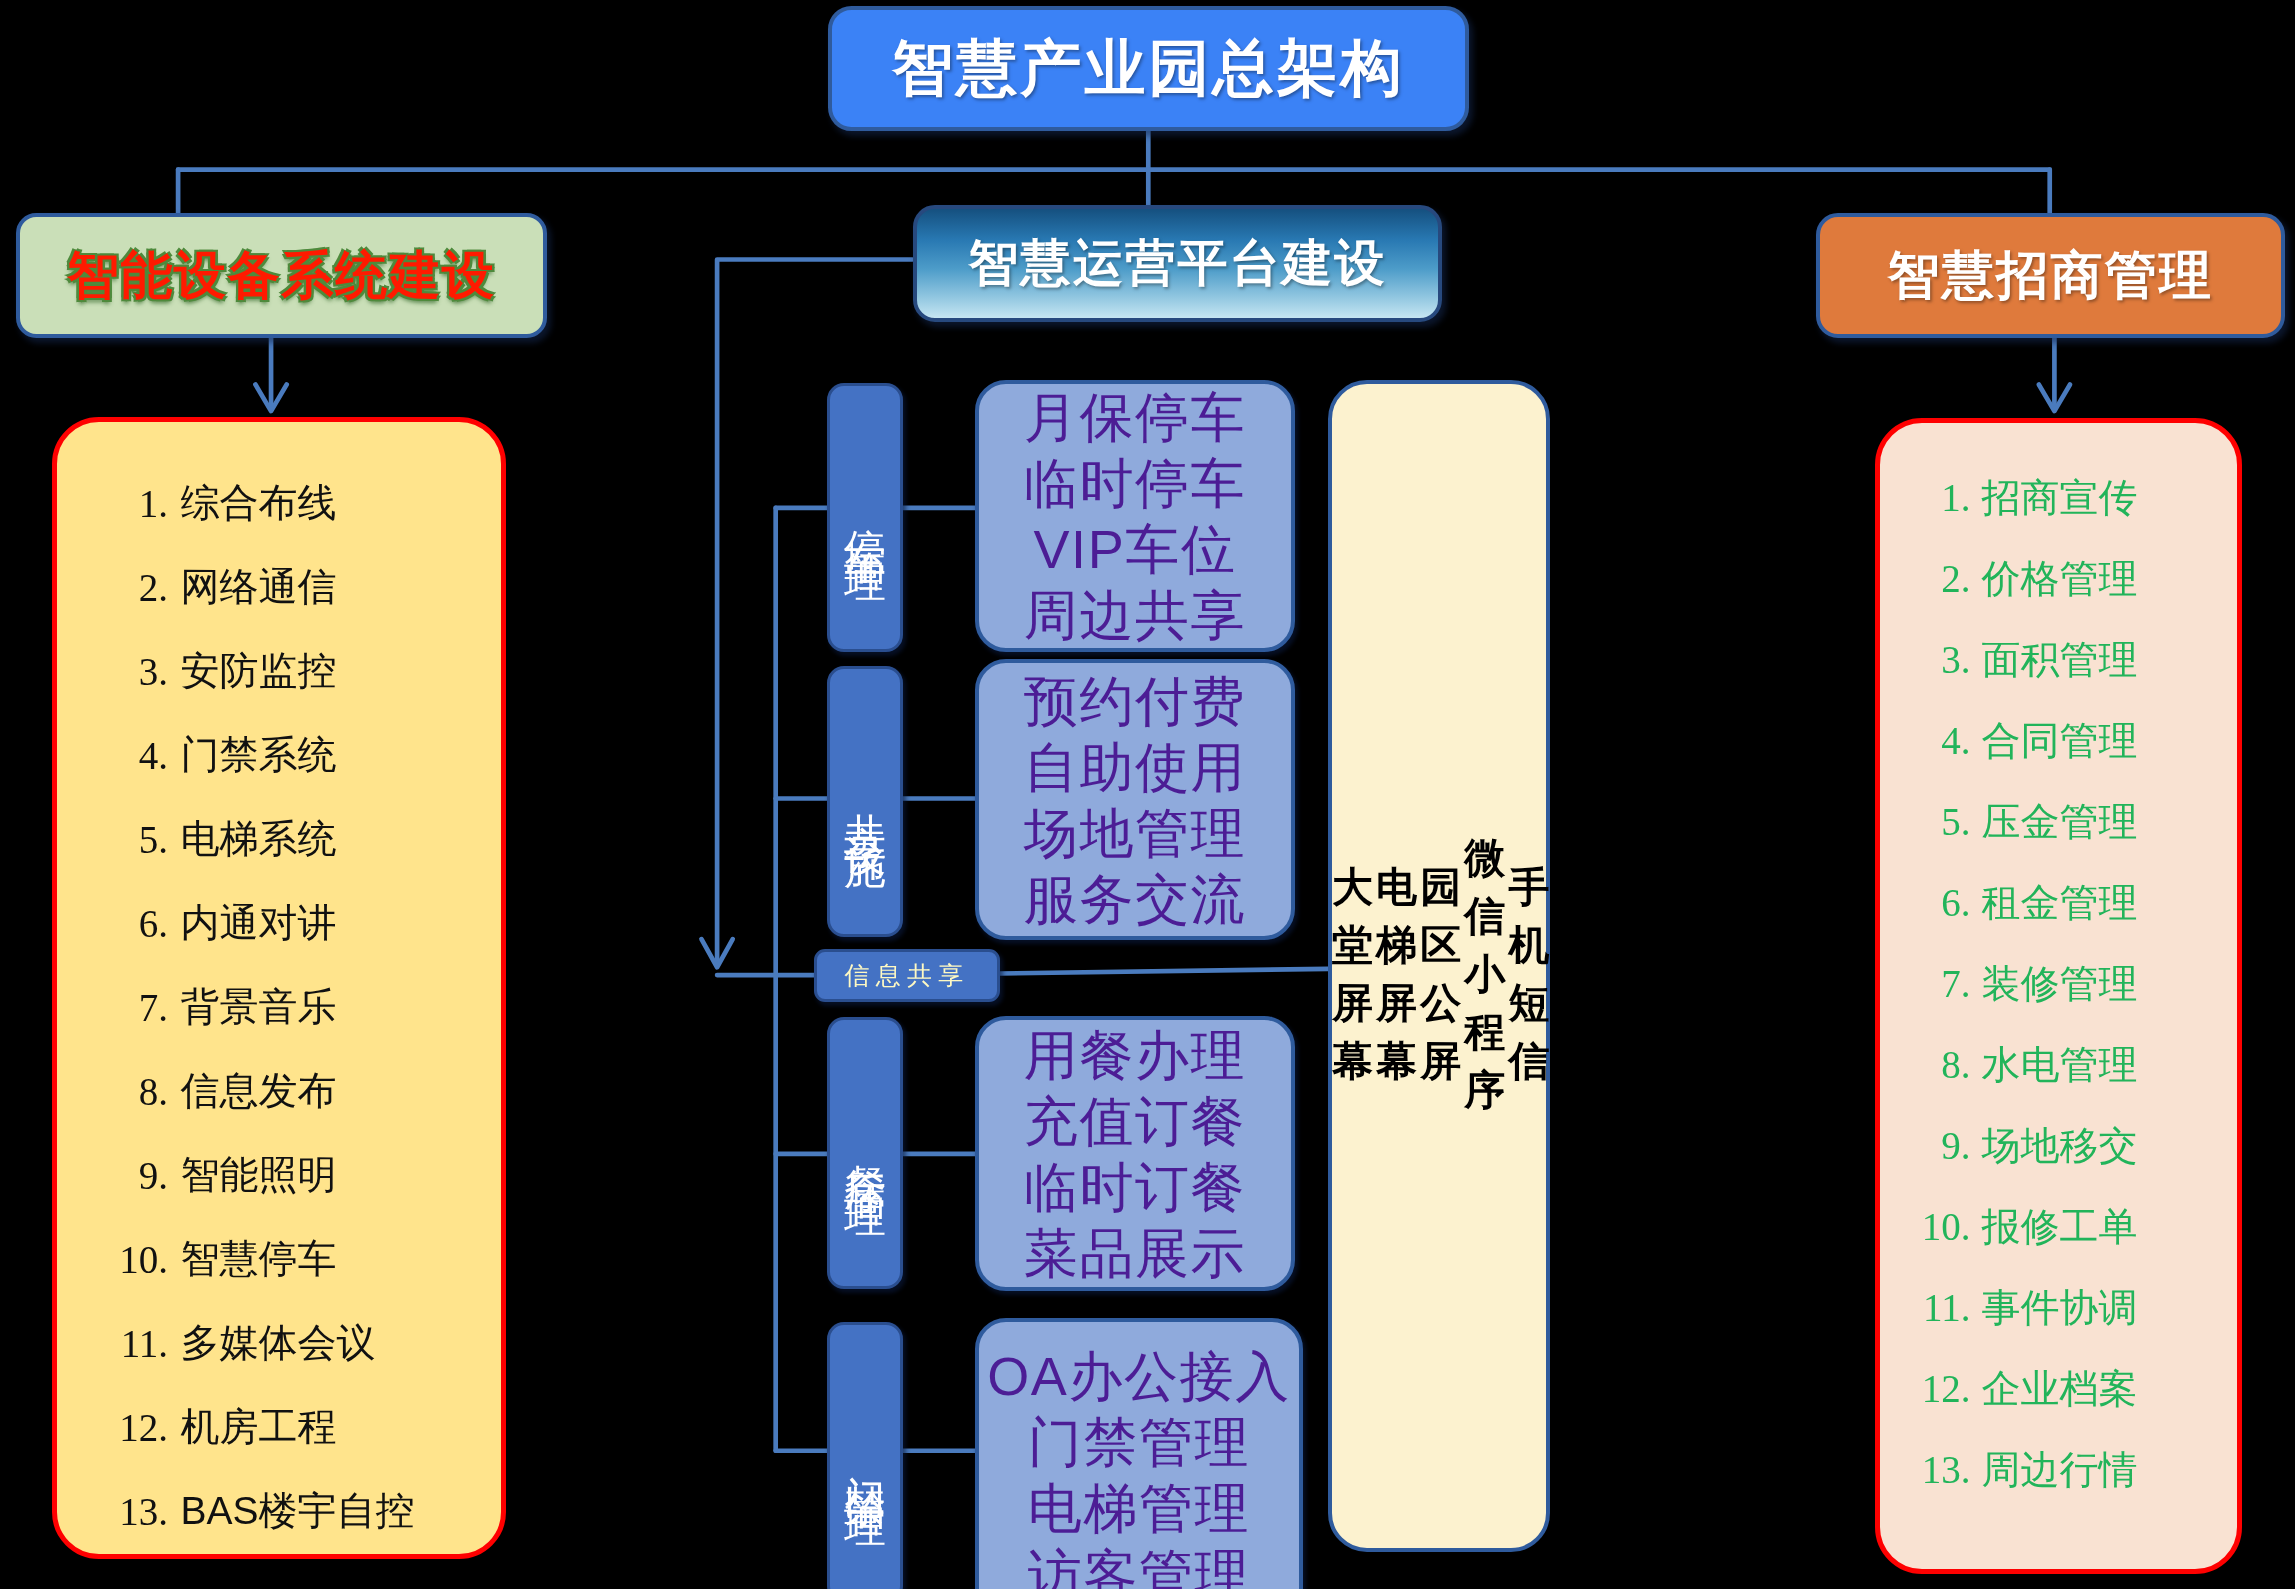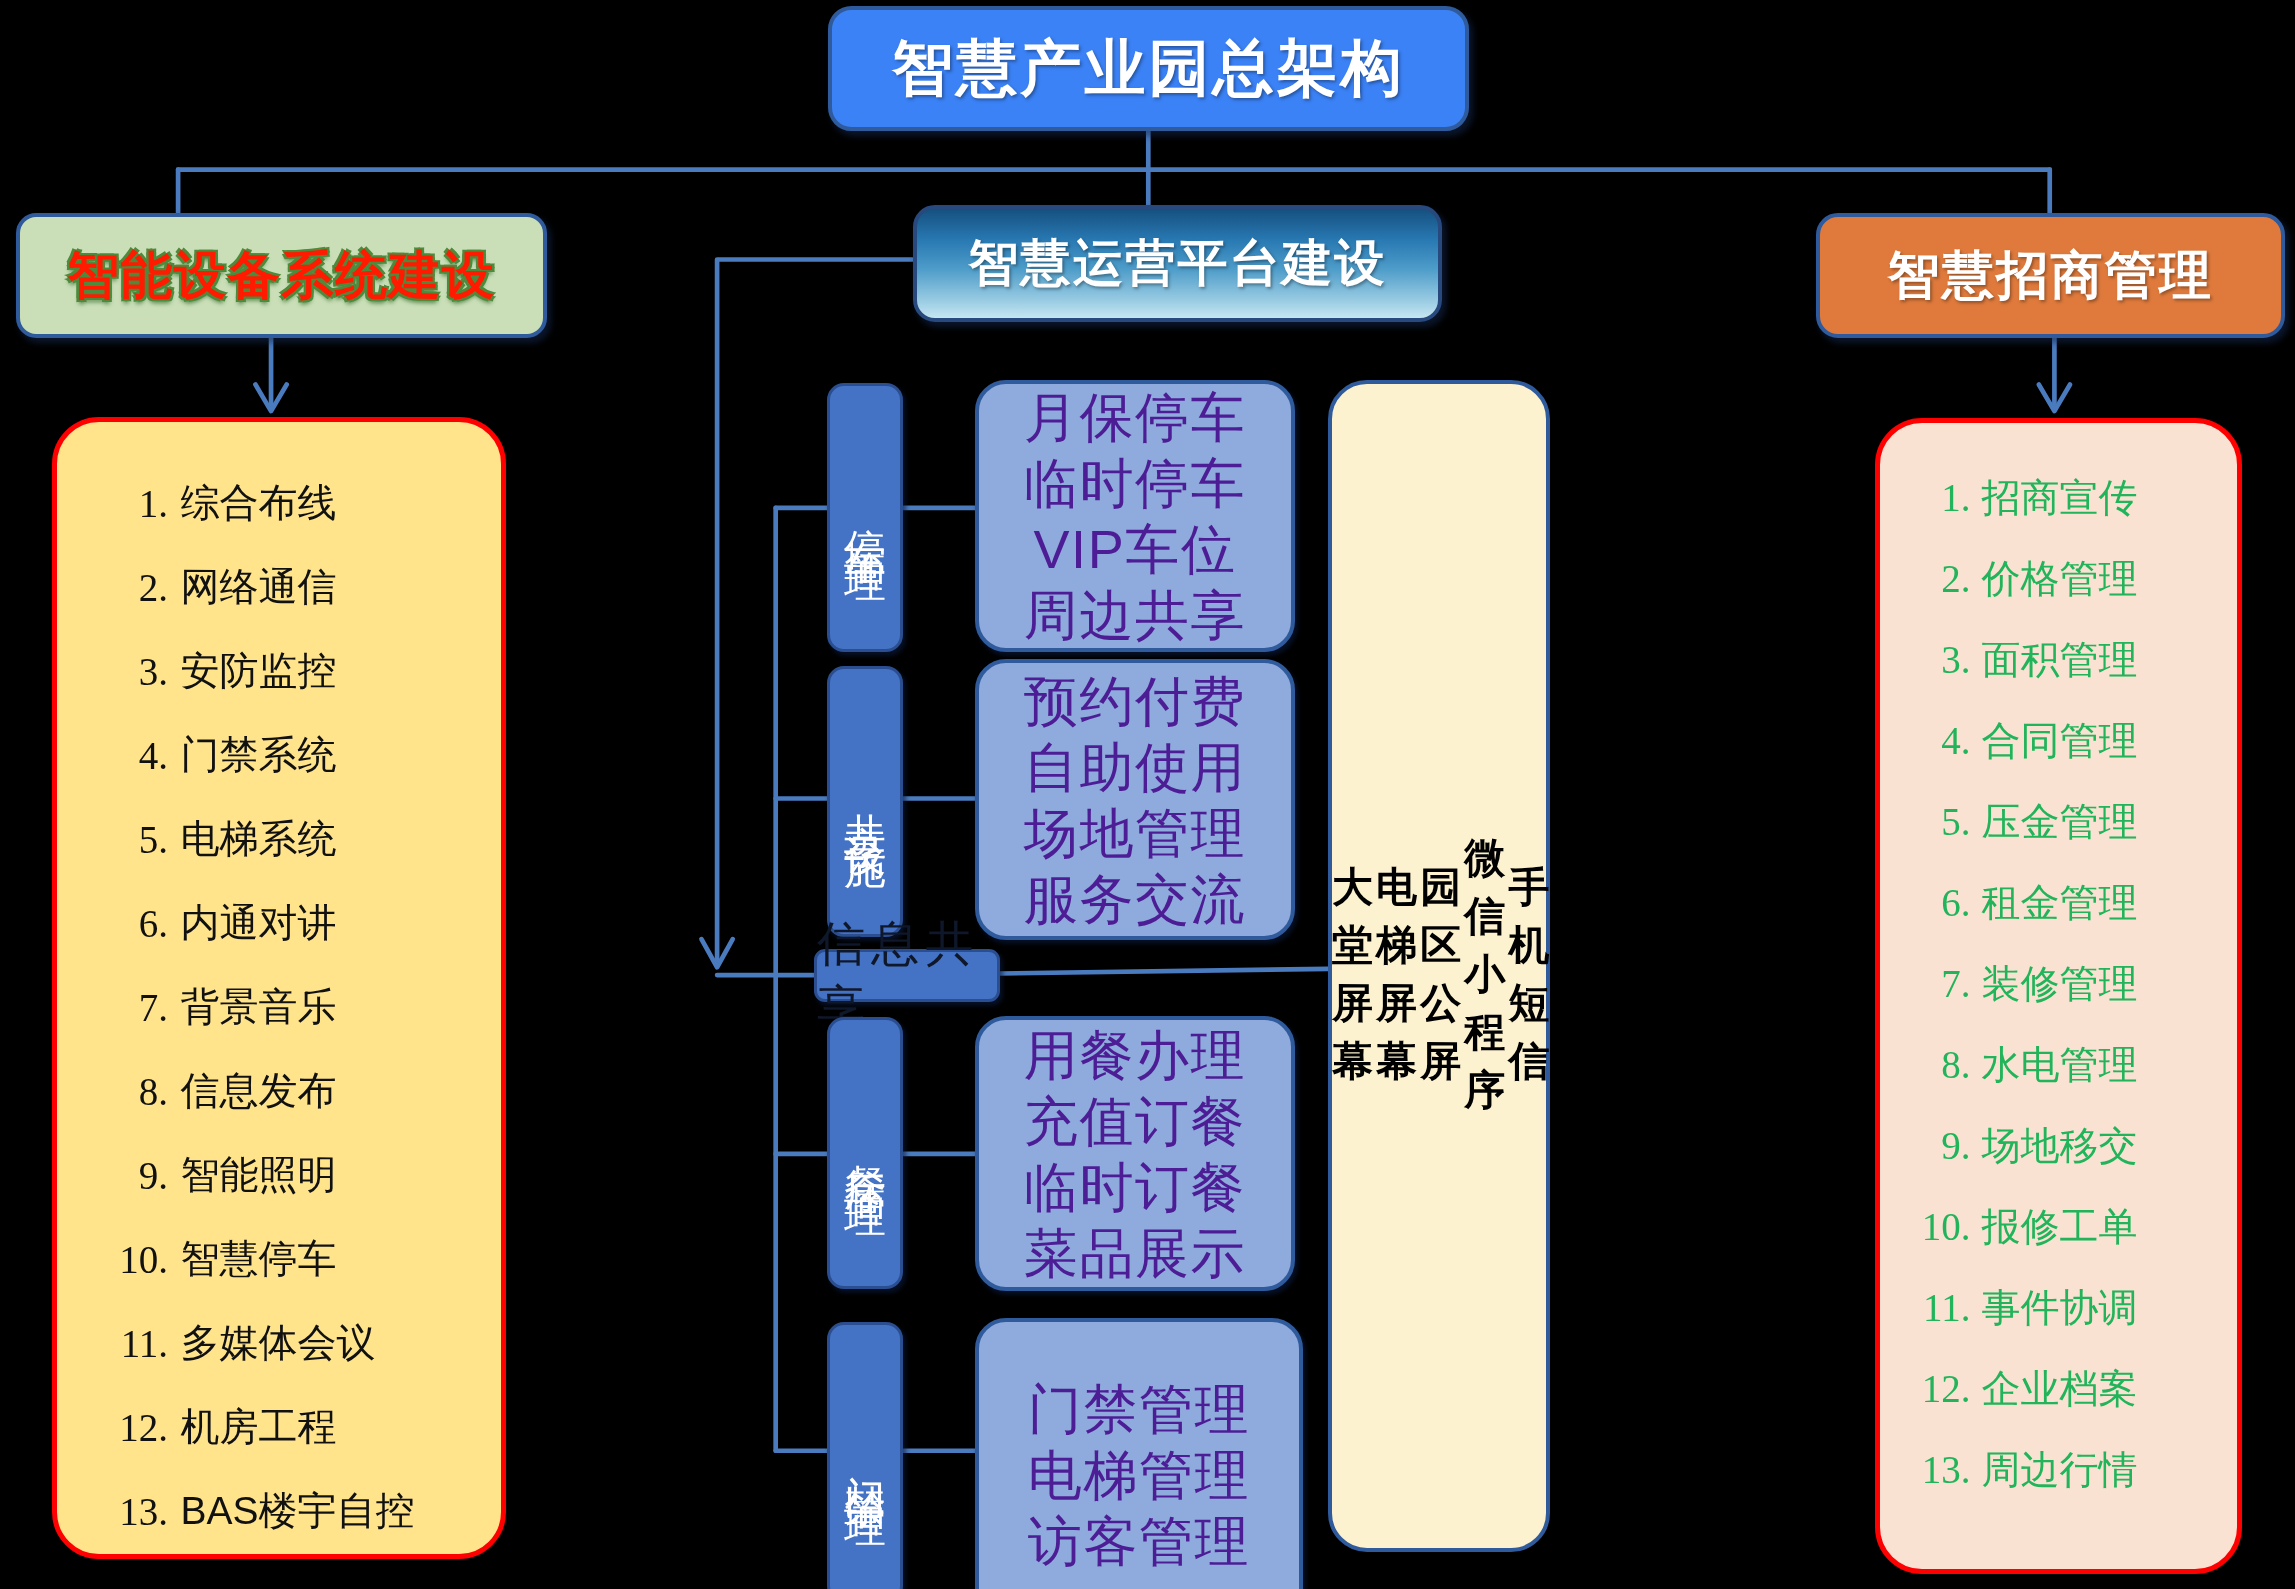--- a/index.html
+++ b/index.html
@@ -78,21 +78,21 @@
     display:flex;flex-direction:column;align-items:center;justify-content:center;
     box-shadow:2.3px 3.1px 4.7px rgba(10,25,60,.6);
   }
   .detail-box .line{color:#4c1d95;font-size:54px;line-height:66px;letter-spacing:1.6px;white-space:nowrap;}
   .info-share{
     left:814px;top:949px;width:186px;height:53px;
     background:#4472C4;border:3.1px solid #2A4E8F;border-radius:11px;
     display:flex;align-items:center;justify-content:center;
     box-shadow:2.3px 3.1px 4.7px rgba(10,25,60,.6);
   }
-  .info-share .t{color:#0f172a;font-size:48px;letter-spacing:6.3px;}
+  .info-share .t{color:#fef9c3;font-size:25px;letter-spacing:6.3px;}
   .channel-box{
     left:1328px;top:380px;width:222px;height:1172px;
     background:#FCF2CF;border:4.7px solid #2F5B9D;border-radius:39px;
     padding-top:52px;display:flex;flex-direction:row;align-items:center;
   }
   .channel{
     width:125px;text-align:center;
     font-weight:bold;font-size:41px;line-height:58px;letter-spacing:3.1px;
     color:#000;word-break:break-all;margin-bottom:36px;
   }
@@ -258,20 +258,21 @@
   <div class="line">用餐办理</div>
   <div class="line">充值订餐</div>
   <div class="line">临时订餐</div>
   <div class="line">菜品展示</div>
 </div>
 
 <div class="abs node v-label" style="left:827px;top:1322px;height:281px;">
   <span class="t">门禁管理</span>
 </div>
 <div class="abs node detail-box" style="left:975px;top:1318px;height:313px;width:328px;">
+  <div class="line">OA办公接入</div>
   <div class="line">门禁管理</div>
   <div class="line">电梯管理</div>
   <div class="line">访客管理</div>
 </div>
 
 <div class="abs node channel-box">
   <div class="channel">大堂屏幕</div>
   <div class="channel">电梯屏幕</div>
   <div class="channel">园区公屏</div>
   <div class="channel">微信小程序</div>

